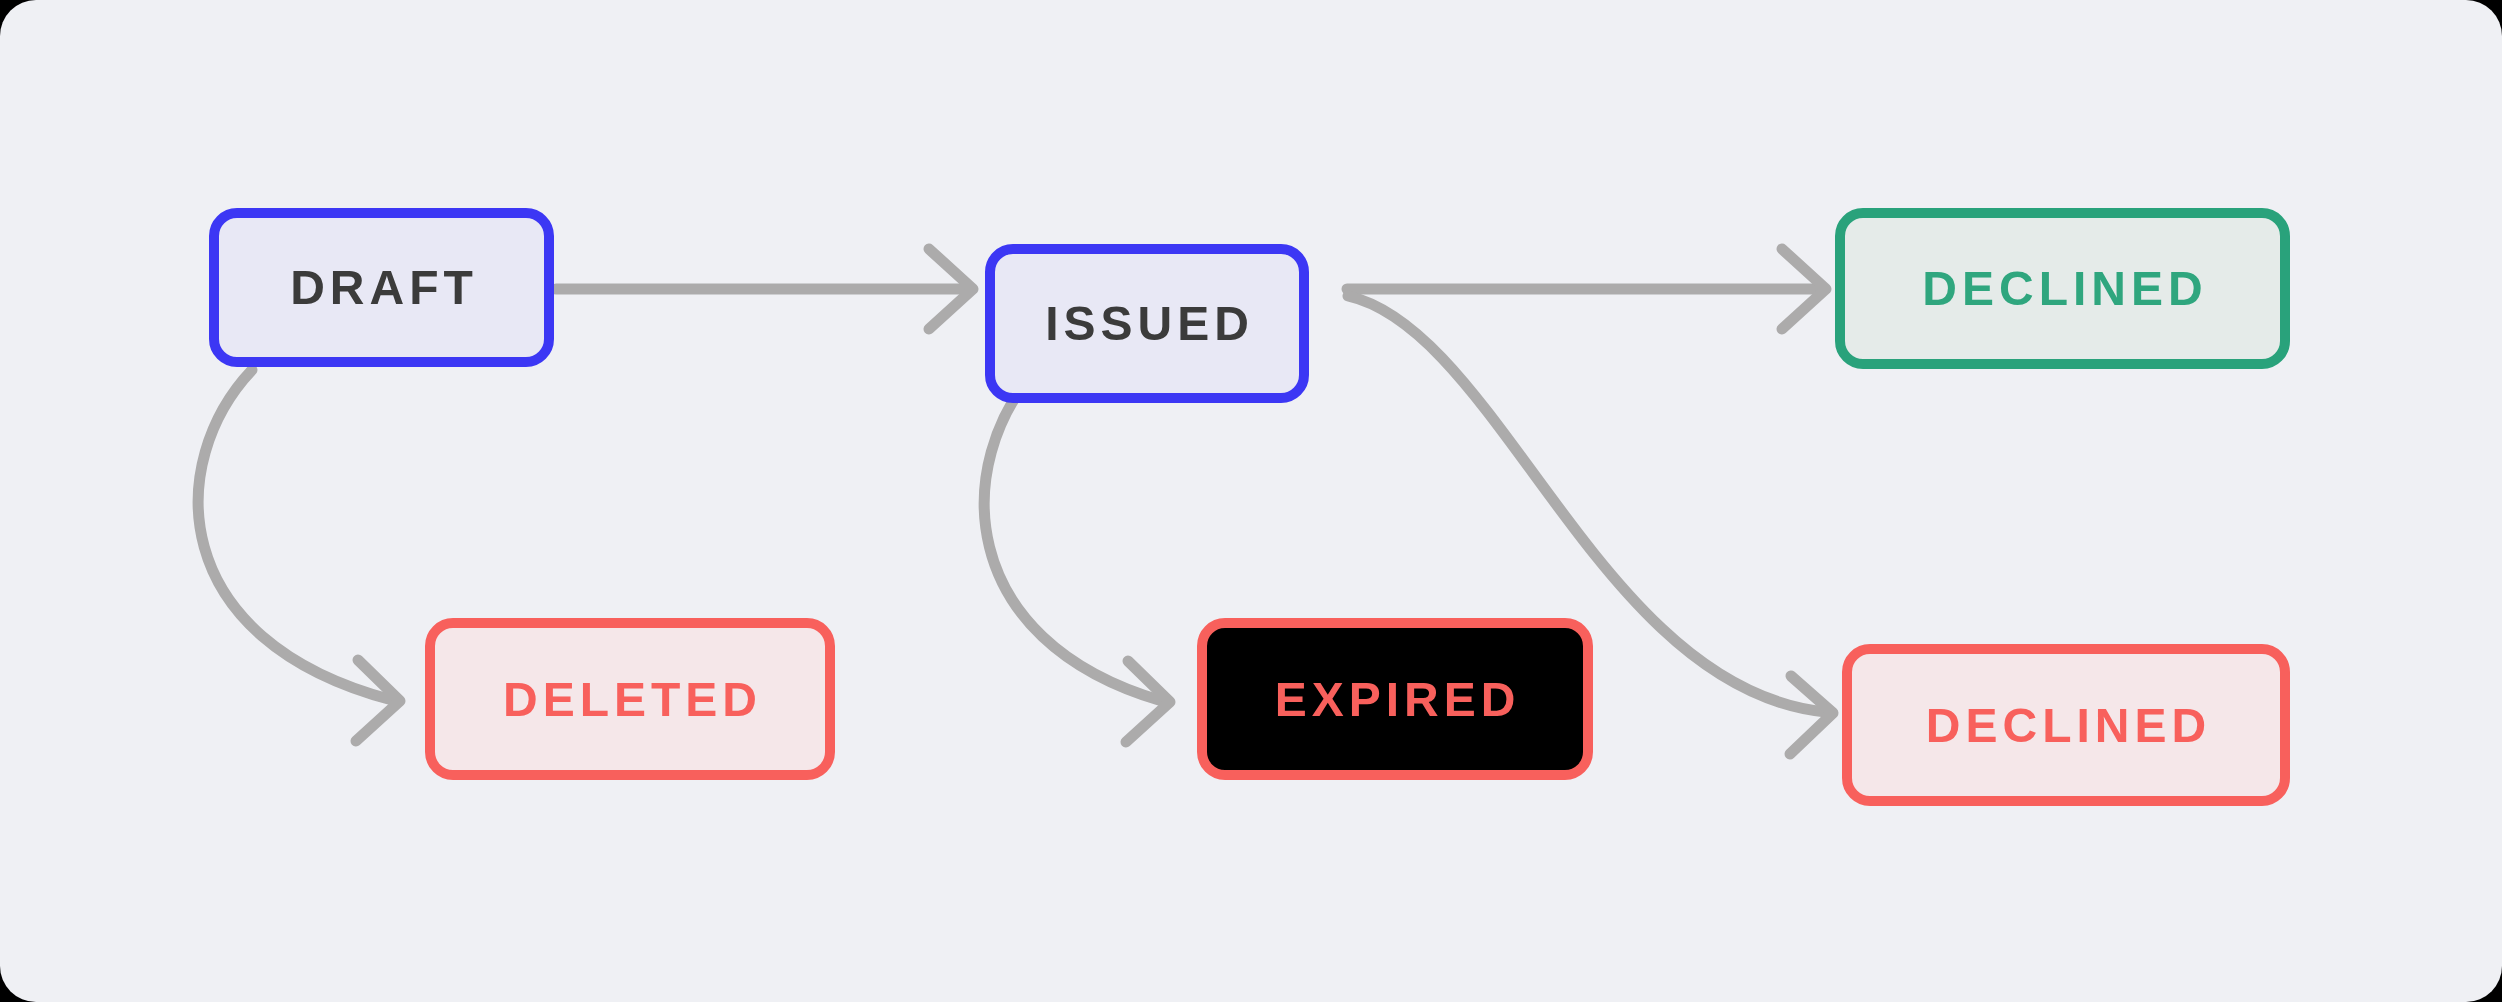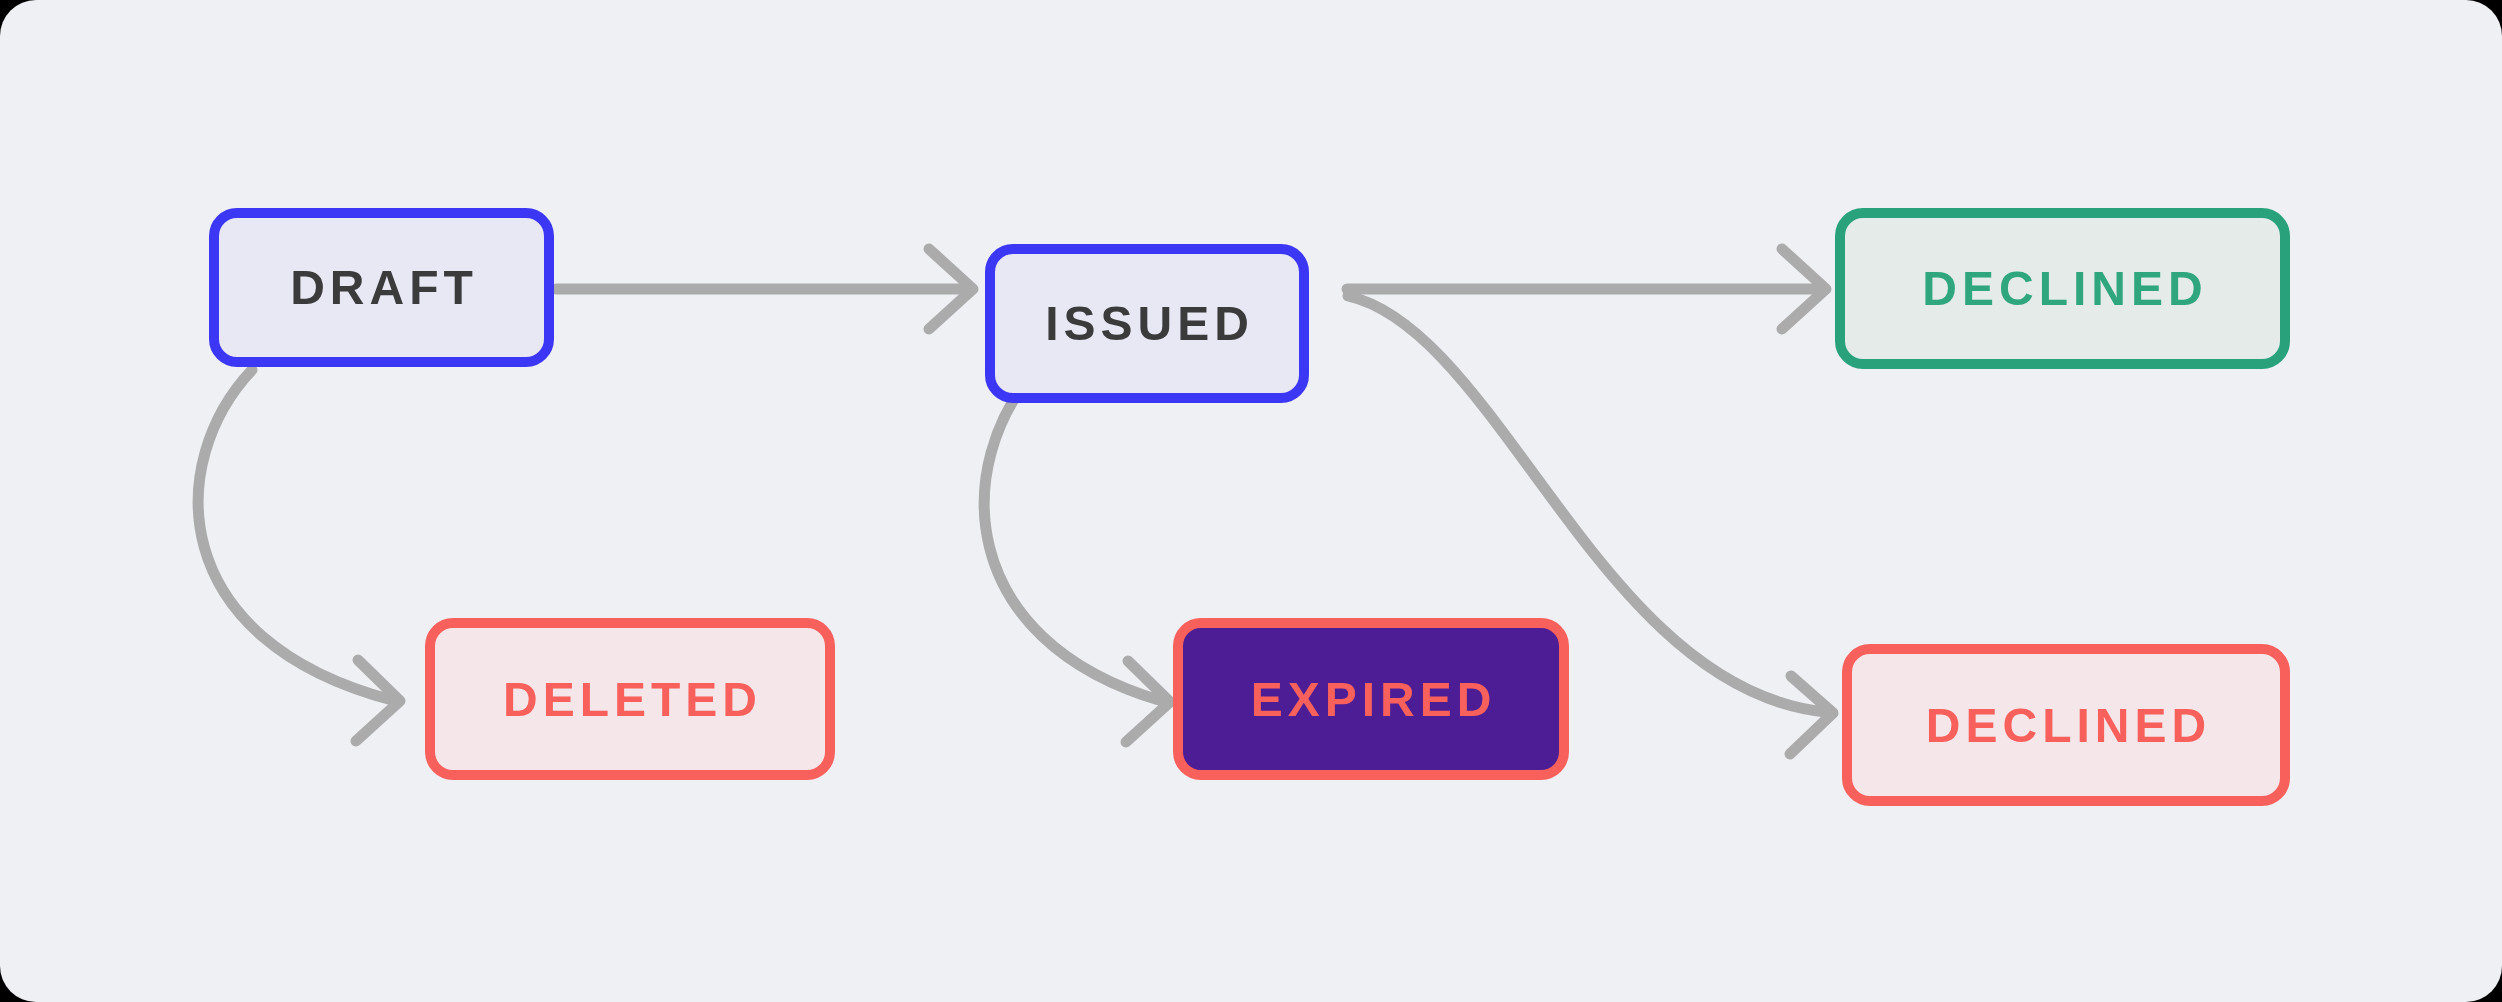--- a/index.html
+++ b/index.html
@@ -96,21 +96,21 @@
     </div>
 
     <div class="node node-accepted" style="border-color: rgb(41, 162, 123); background-color: rgb(229, 235, 233); color: rgb(47, 166, 126);">
       <span class="label">DECLINED</span>
     </div>
 
     <div class="node node-deleted" style="border-color: rgb(248, 96, 92); background-color: rgb(245, 231, 233); color: rgb(248, 96, 92);">
       <span class="label">DELETED</span>
     </div>
 
-    <div class="node node-expired" style="border-color: rgb(248, 96, 92); background-color: #4c1d95; color: rgb(248, 96, 92);">
+    <div class="node node-expired" style="border-color: rgb(248, 96, 92); background-color: #000000; color: rgb(248, 96, 92); margin-left: 24px;">
       <span class="label">EXPIRED</span>
     </div>
 
     <div class="node node-declined" style="border-color: rgb(248, 96, 92); background-color: rgb(245, 231, 233); color: rgb(248, 96, 92);">
       <span class="label">DECLINED</span>
     </div>
 
   </div>
 </div>
 

